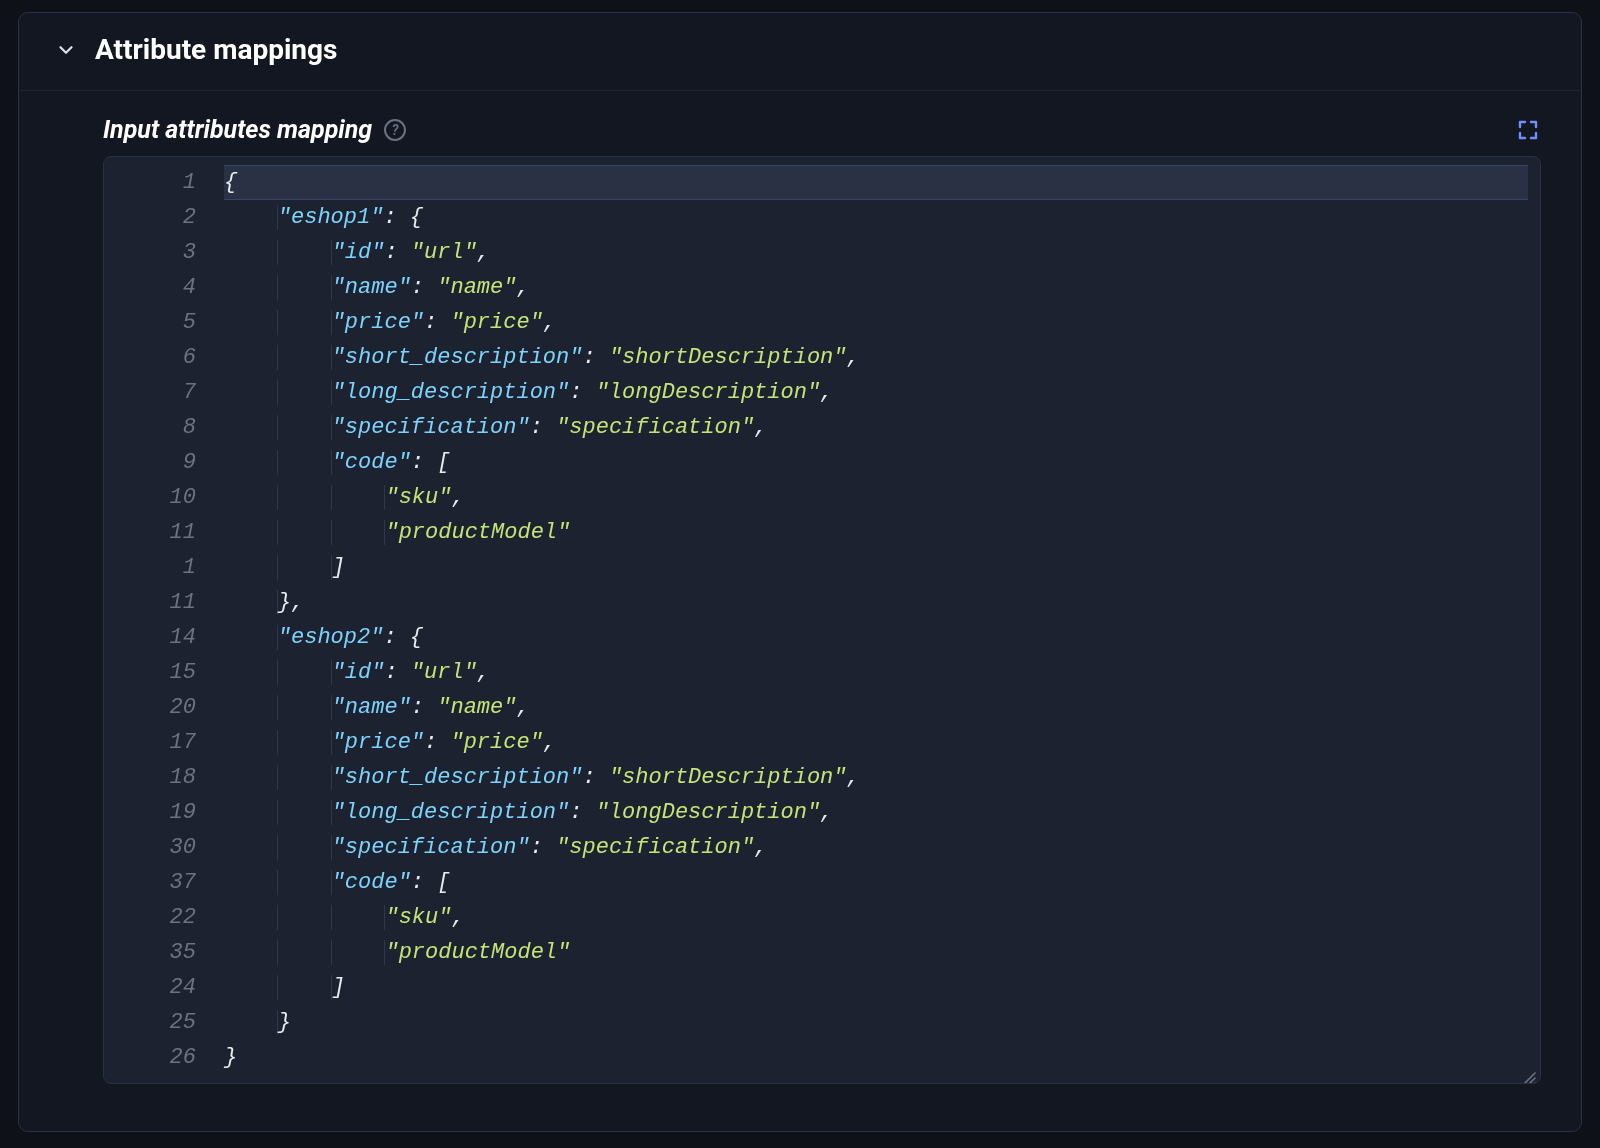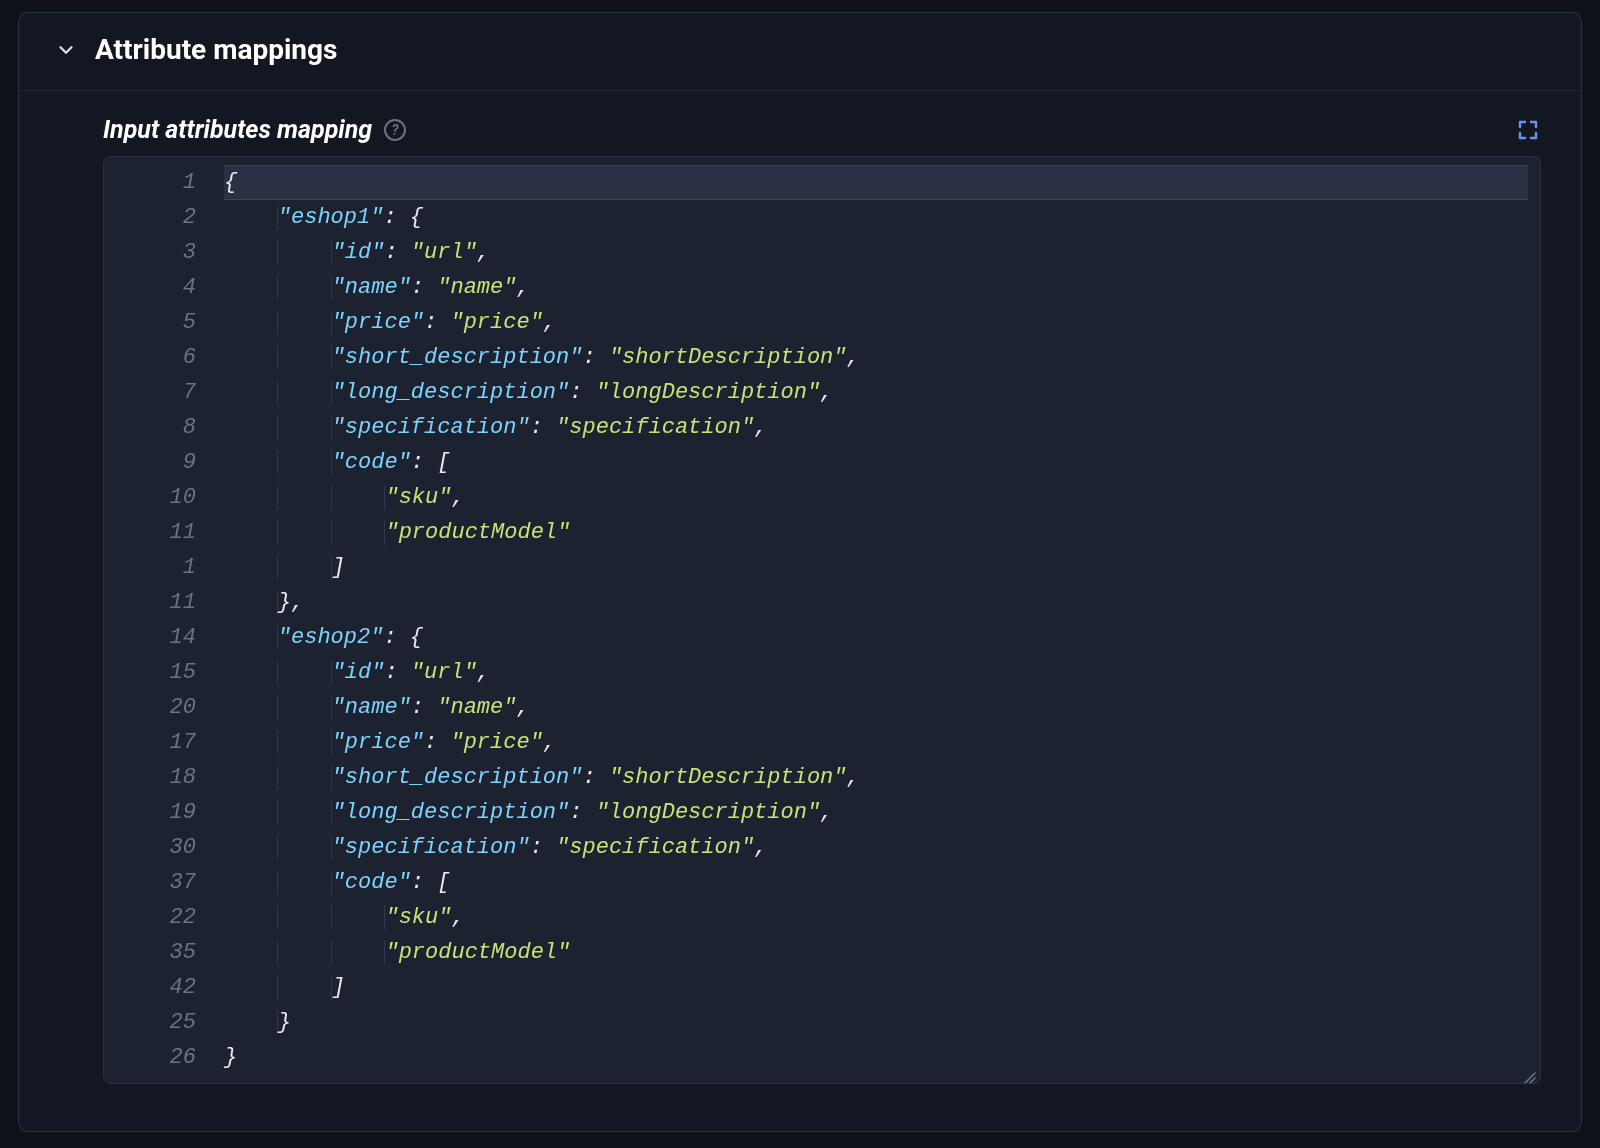--- a/index.html
+++ b/index.html
@@ -183,21 +183,21 @@
           <div>14</div>
           <div>15</div>
           <div>20</div>
           <div>17</div>
           <div>18</div>
           <div>19</div>
           <div>30</div>
           <div>37</div>
           <div>22</div>
           <div>35</div>
-          <div>42</div>
+          <div>24</div>
           <div>25</div>
           <div>26</div>
         </div>
       <div class="code" id="code"><div class="code-line"><div class="sel-line"></div><span class="tok-brace">{</span></div><div class="code-line"><span class="indent-guide" style="left: 52.8px;"></span><span>    </span><span class="tok-key">"eshop1"</span><span class="tok-punc">: </span><span class="tok-brace">{</span></div><div class="code-line"><span class="indent-guide" style="left: 52.8px;"></span><span class="indent-guide" style="left: 105.6px;"></span><span>        </span><span class="tok-key">"id"</span><span class="tok-punc">: </span><span class="tok-str">"url"</span><span class="tok-punc">,</span></div><div class="code-line"><span class="indent-guide" style="left: 52.8px;"></span><span class="indent-guide" style="left: 105.6px;"></span><span>        </span><span class="tok-key">"name"</span><span class="tok-punc">: </span><span class="tok-str">"name"</span><span class="tok-punc">,</span></div><div class="code-line"><span class="indent-guide" style="left: 52.8px;"></span><span class="indent-guide" style="left: 105.6px;"></span><span>        </span><span class="tok-key">"price"</span><span class="tok-punc">: </span><span class="tok-str">"price"</span><span class="tok-punc">,</span></div><div class="code-line"><span class="indent-guide" style="left: 52.8px;"></span><span class="indent-guide" style="left: 105.6px;"></span><span>        </span><span class="tok-key">"short_description"</span><span class="tok-punc">: </span><span class="tok-str">"shortDescription"</span><span class="tok-punc">,</span></div><div class="code-line"><span class="indent-guide" style="left: 52.8px;"></span><span class="indent-guide" style="left: 105.6px;"></span><span>        </span><span class="tok-key">"long_description"</span><span class="tok-punc">: </span><span class="tok-str">"longDescription"</span><span class="tok-punc">,</span></div><div class="code-line"><span class="indent-guide" style="left: 52.8px;"></span><span class="indent-guide" style="left: 105.6px;"></span><span>        </span><span class="tok-key">"specification"</span><span class="tok-punc">: </span><span class="tok-str">"specification"</span><span class="tok-punc">,</span></div><div class="code-line"><span class="indent-guide" style="left: 52.8px;"></span><span class="indent-guide" style="left: 105.6px;"></span><span>        </span><span class="tok-key">"code"</span><span class="tok-punc">: </span><span class="tok-brace">[</span></div><div class="code-line"><span class="indent-guide" style="left: 52.8px;"></span><span class="indent-guide" style="left: 105.6px;"></span><span class="indent-guide" style="left: 158.4px;"></span><span>            </span><span class="tok-str">"sku"</span><span class="tok-punc">,</span></div><div class="code-line"><span class="indent-guide" style="left: 52.8px;"></span><span class="indent-guide" style="left: 105.6px;"></span><span class="indent-guide" style="left: 158.4px;"></span><span>            </span><span class="tok-str">"productModel"</span></div><div class="code-line"><span class="indent-guide" style="left: 52.8px;"></span><span class="indent-guide" style="left: 105.6px;"></span><span>        </span><span class="tok-brace">]</span></div><div class="code-line"><span class="indent-guide" style="left: 52.8px;"></span><span>    </span><span class="tok-brace">}</span><span class="tok-punc">,</span></div><div class="code-line"><span class="indent-guide" style="left: 52.8px;"></span><span>    </span><span class="tok-key">"eshop2"</span><span class="tok-punc">: </span><span class="tok-brace">{</span></div><div class="code-line"><span class="indent-guide" style="left: 52.8px;"></span><span class="indent-guide" style="left: 105.6px;"></span><span>        </span><span class="tok-key">"id"</span><span class="tok-punc">: </span><span class="tok-str">"url"</span><span class="tok-punc">,</span></div><div class="code-line"><span class="indent-guide" style="left: 52.8px;"></span><span class="indent-guide" style="left: 105.6px;"></span><span>        </span><span class="tok-key">"name"</span><span class="tok-punc">: </span><span class="tok-str">"name"</span><span class="tok-punc">,</span></div><div class="code-line"><span class="indent-guide" style="left: 52.8px;"></span><span class="indent-guide" style="left: 105.6px;"></span><span>        </span><span class="tok-key">"price"</span><span class="tok-punc">: </span><span class="tok-str">"price"</span><span class="tok-punc">,</span></div><div class="code-line"><span class="indent-guide" style="left: 52.8px;"></span><span class="indent-guide" style="left: 105.6px;"></span><span>        </span><span class="tok-key">"short_description"</span><span class="tok-punc">: </span><span class="tok-str">"shortDescription"</span><span class="tok-punc">,</span></div><div class="code-line"><span class="indent-guide" style="left: 52.8px;"></span><span class="indent-guide" style="left: 105.6px;"></span><span>        </span><span class="tok-key">"long_description"</span><span class="tok-punc">: </span><span class="tok-str">"longDescription"</span><span class="tok-punc">,</span></div><div class="code-line"><span class="indent-guide" style="left: 52.8px;"></span><span class="indent-guide" style="left: 105.6px;"></span><span>        </span><span class="tok-key">"specification"</span><span class="tok-punc">: </span><span class="tok-str">"specification"</span><span class="tok-punc">,</span></div><div class="code-line"><span class="indent-guide" style="left: 52.8px;"></span><span class="indent-guide" style="left: 105.6px;"></span><span>        </span><span class="tok-key">"code"</span><span class="tok-punc">: </span><span class="tok-brace">[</span></div><div class="code-line"><span class="indent-guide" style="left: 52.8px;"></span><span class="indent-guide" style="left: 105.6px;"></span><span class="indent-guide" style="left: 158.4px;"></span><span>            </span><span class="tok-str">"sku"</span><span class="tok-punc">,</span></div><div class="code-line"><span class="indent-guide" style="left: 52.8px;"></span><span class="indent-guide" style="left: 105.6px;"></span><span class="indent-guide" style="left: 158.4px;"></span><span>            </span><span class="tok-str">"productModel"</span></div><div class="code-line"><span class="indent-guide" style="left: 52.8px;"></span><span class="indent-guide" style="left: 105.6px;"></span><span>        </span><span class="tok-brace">]</span></div><div class="code-line"><span class="indent-guide" style="left: 52.8px;"></span><span>    </span><span class="tok-brace">}</span></div><div class="code-line"><span class="tok-brace">}</span></div></div>
       <span class="resize-handle">
         <svg width="16" height="16" viewBox="0 0 16 16" fill="none" stroke="currentColor" stroke-width="1.6" stroke-linecap="round">
             <line x1="3" y1="15" x2="15" y2="3"></line>
             <line x1="8" y1="15" x2="15" y2="8"></line>
             <line x1="13" y1="15" x2="15" y2="13"></line>
           </svg>

